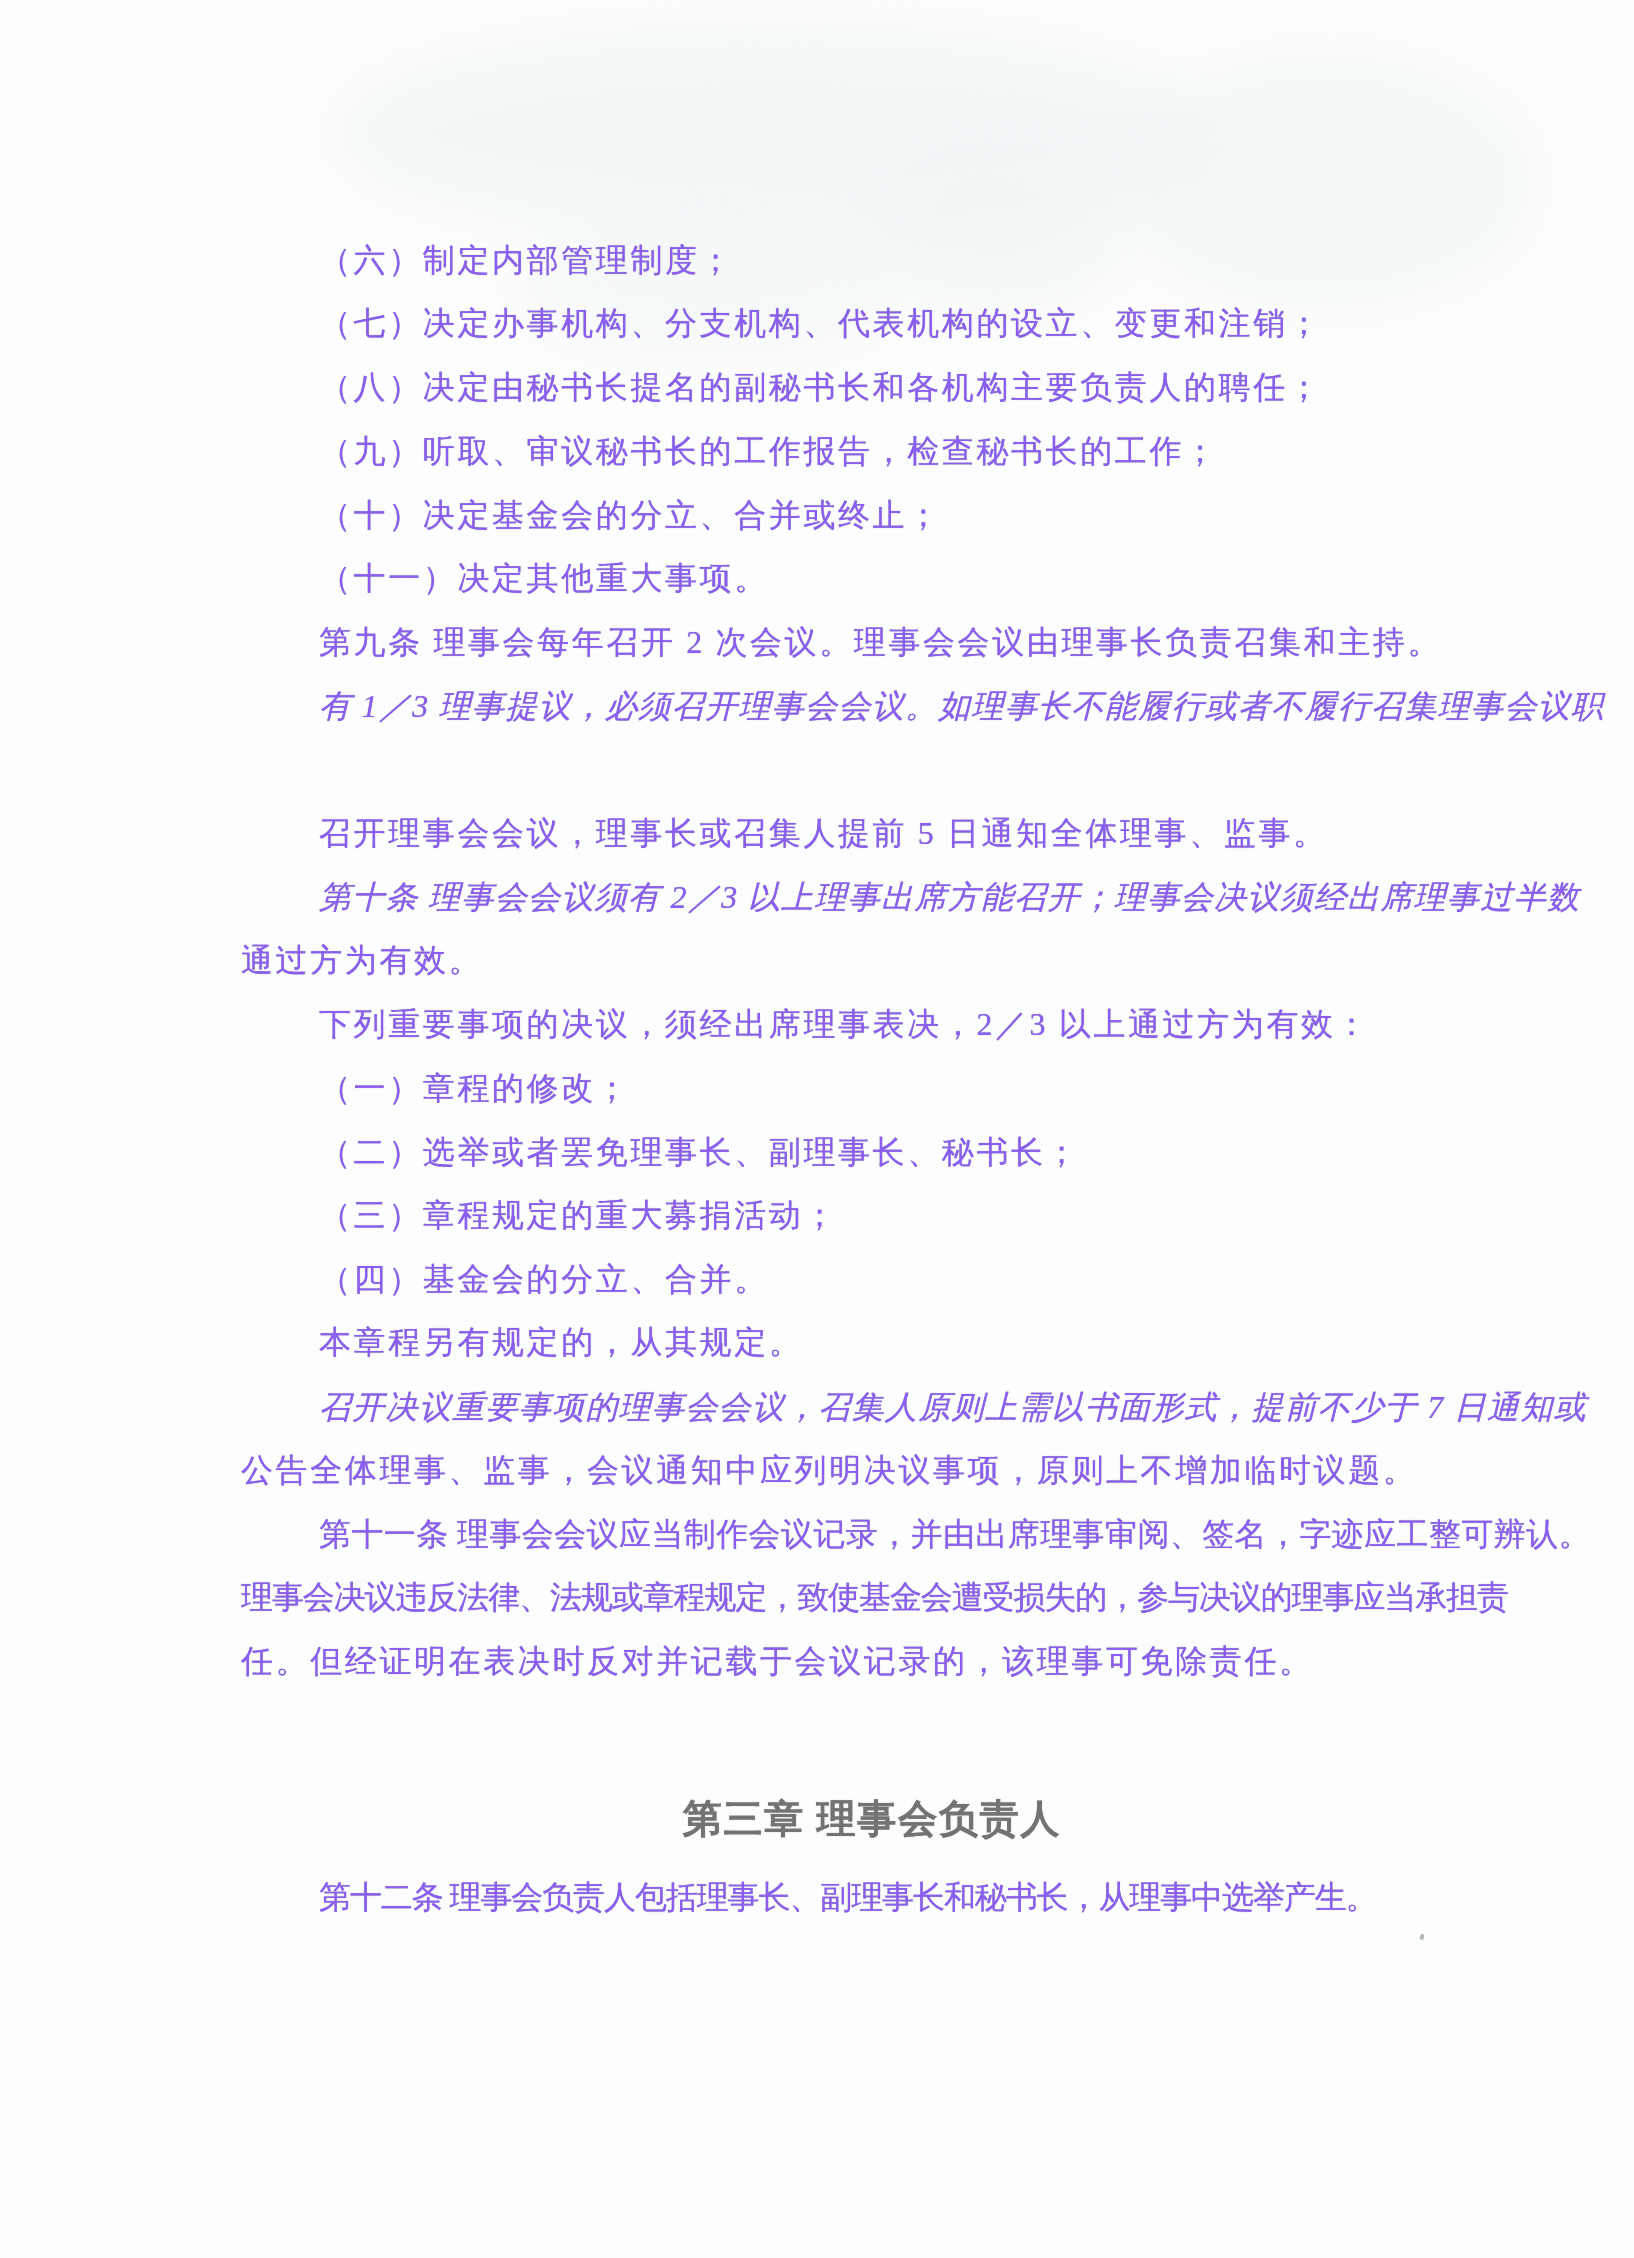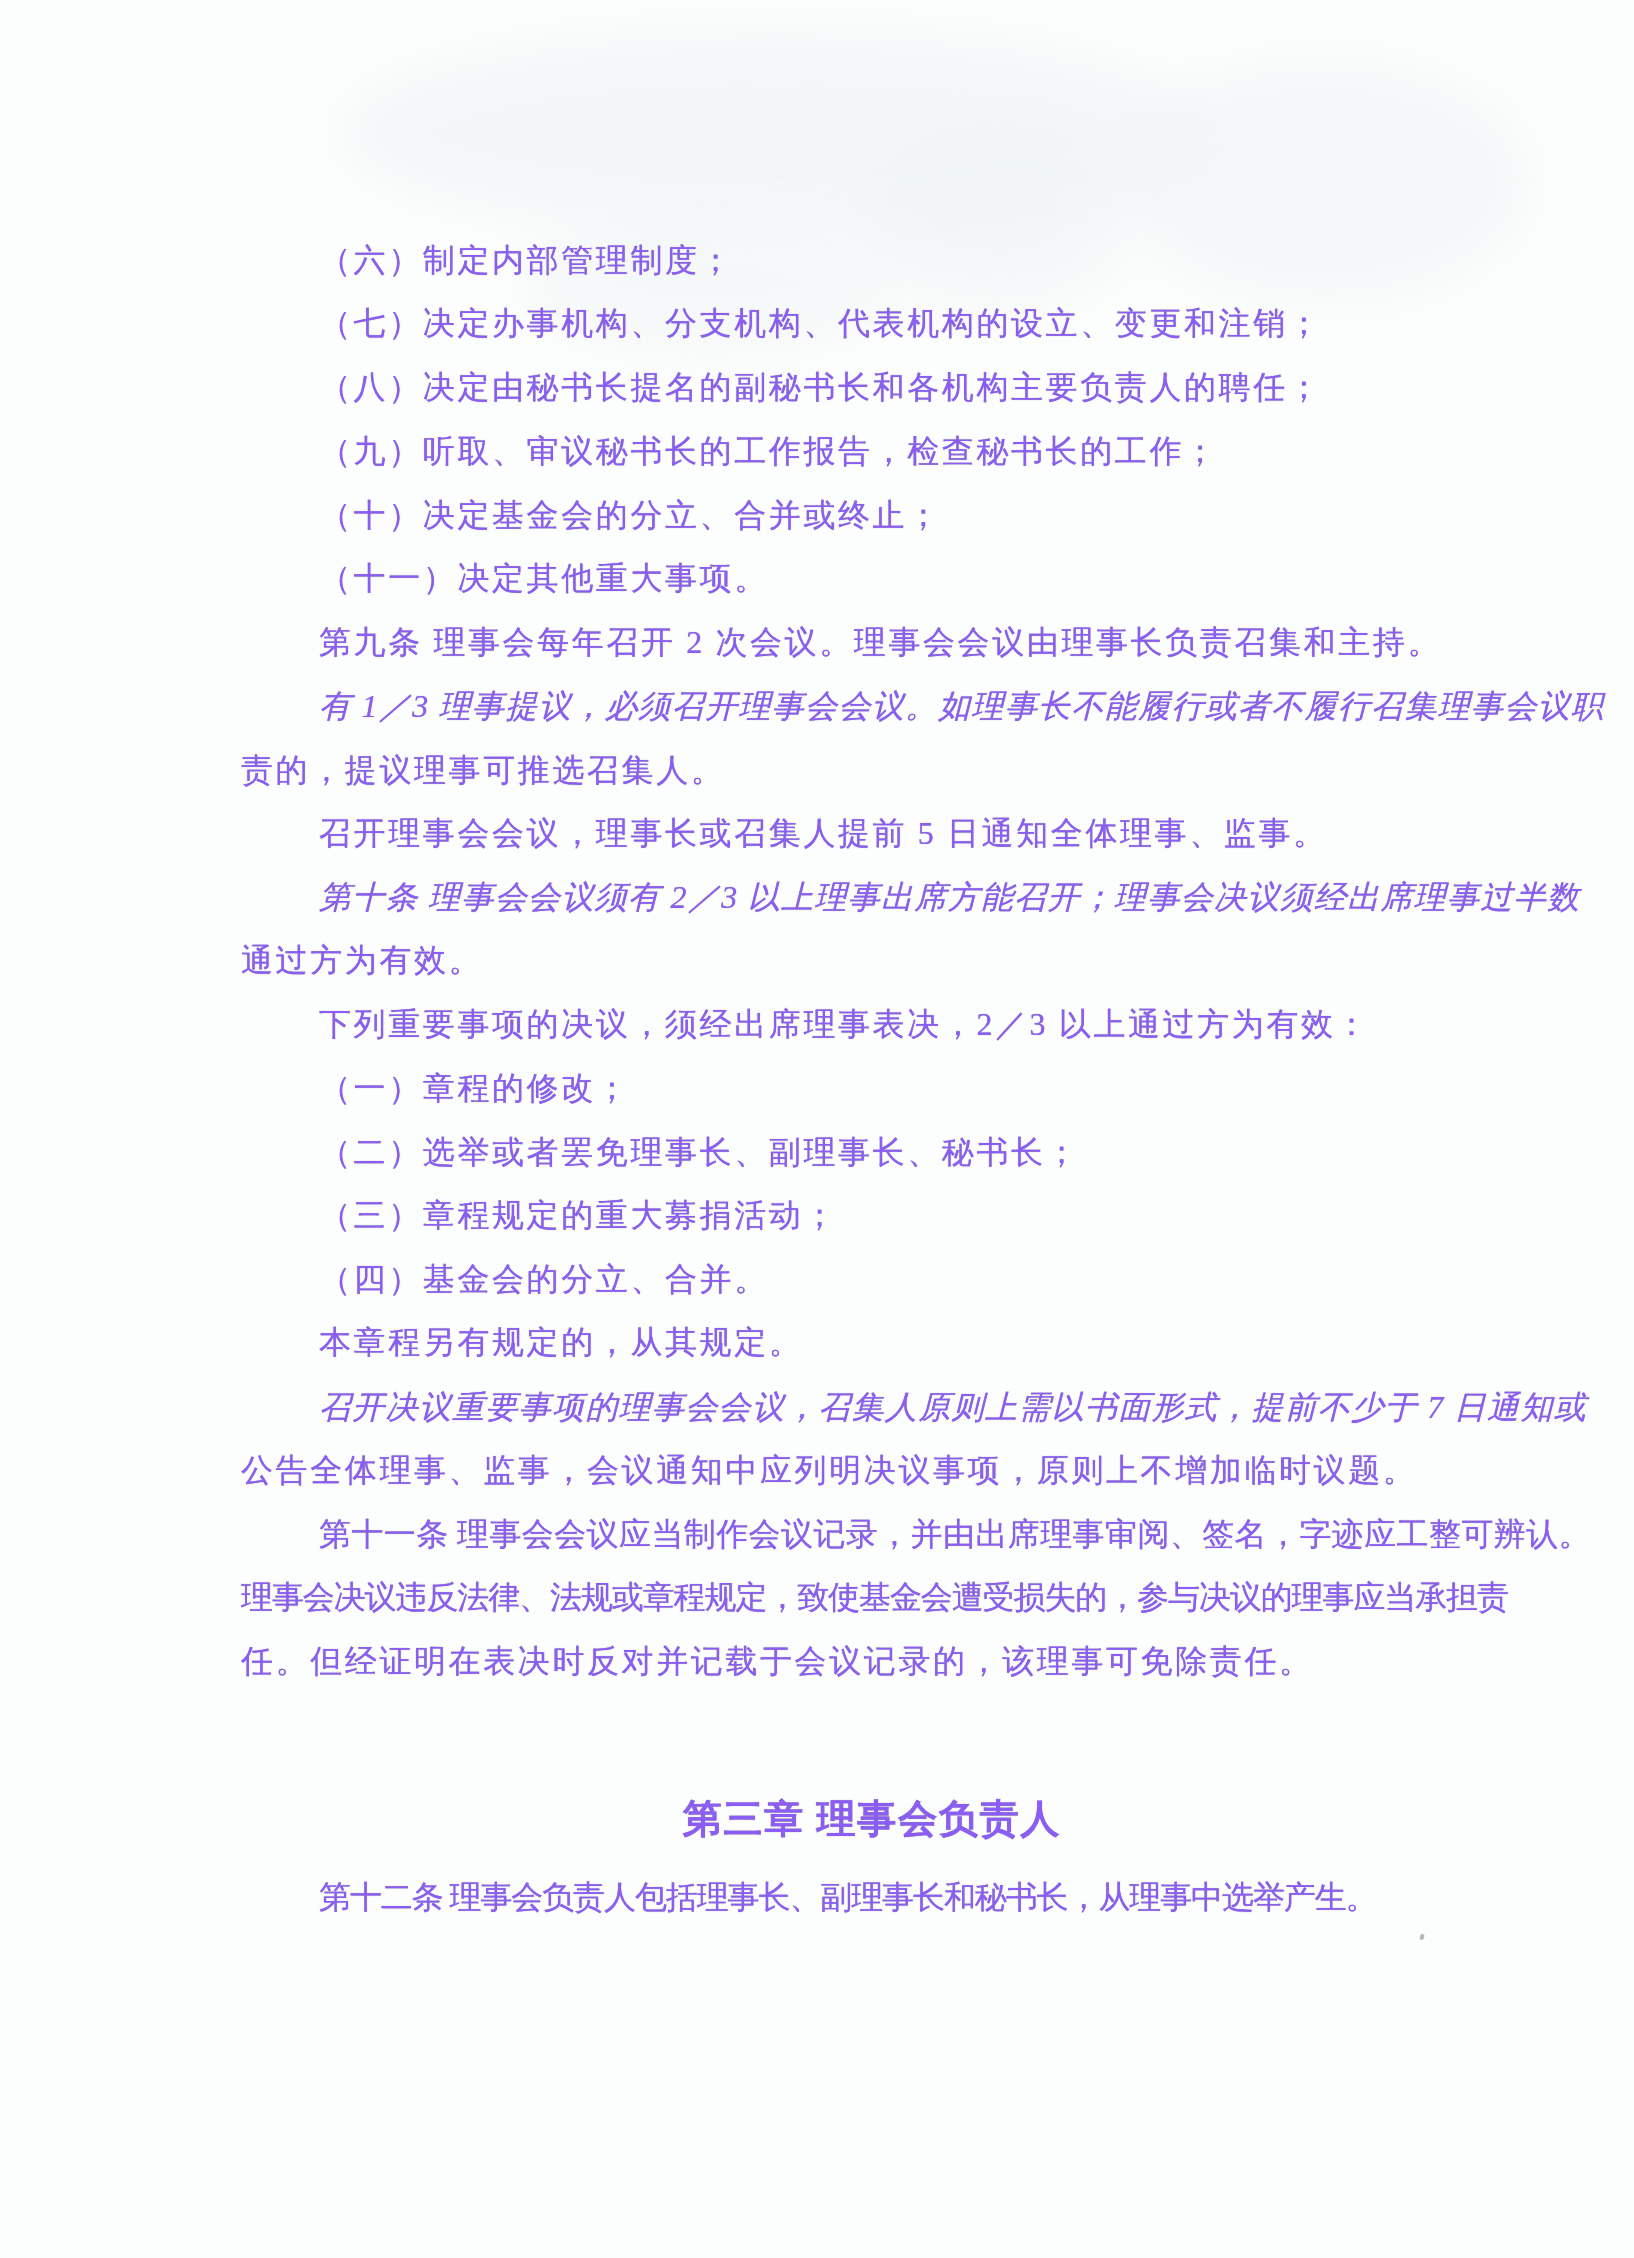--- a/index.html
+++ b/index.html
@@ -53,21 +53,21 @@
 
   .hd {
     position: absolute;
     left: 0;
     width: 100%;
     text-align: center;
     font-size: 39px;
     line-height: 46px;
     font-weight: bold;
     letter-spacing: 1.8px;
-    color: #8b5cf6;
+    color: #737373;
     text-shadow: 0 0 0.9px rgba(28,28,28,.6);
   }
   .speck {
     position: absolute;
     left: 1420px;
     top: 1934px;
     width: 4.4px;
     height: 6.2px;
     background: #8f9494;
     border-radius: 1.8px;
@@ -87,21 +87,20 @@
 
   <div class="textblock">
     <div class="ln i" style="top:240px">（六）制定内部管理制度；</div>
     <div class="ln i" style="top:303px">（七）决定办事机构、分支机构、代表机构的设立、变更和注销；</div>
     <div class="ln i" style="top:367px">（八）决定由秘书长提名的副秘书长和各机构主要负责人的聘任；</div>
     <div class="ln i" style="top:495px">（十）决定基金会的分立、合并或终止；</div>
     <div class="ln i" style="top:431px">（九）听取、审议秘书长的工作报告，检查秘书长的工作；</div>
     <div class="ln i" style="top:558px">（十一）决定其他重大事项。</div>
     <div class="ln i" style="top:622px">第九条 理事会每年召开 2 次会议。理事会会议由理事长负责召集和主持。</div>
     <div class="ln i t1" style="top:686px">有 1／3 理事提议，必须召开理事会会议。如理事长不能履行或者不履行召集理事会议职</div>
-    <div class="ln" style="top:750px">责的，提议理事可推选召集人。</div>
     <div class="ln i" style="top:813px">召开理事会会议，理事长或召集人提前 5 日通知全体理事、监事。</div>
     <div class="ln i t1" style="top:877px">第十条 理事会会议须有 2／3 以上理事出席方能召开；理事会决议须经出席理事过半数</div>
     <div class="ln" style="top:940px">通过方为有效。</div>
     <div class="ln i" style="top:1004px">下列重要事项的决议，须经出席理事表决，2／3 以上通过方为有效：</div>
     <div class="ln i" style="top:1068px">（一）章程的修改；</div>
     <div class="ln i" style="top:1132px">（二）选举或者罢免理事长、副理事长、秘书长；</div>
     <div class="ln i" style="top:1195px">（三）章程规定的重大募捐活动；</div>
     <div class="ln i" style="top:1259px">（四）基金会的分立、合并。</div>
     <div class="ln i" style="top:1322px">本章程另有规定的，从其规定。</div>
     <div class="ln i t1" style="top:1387px">召开决议重要事项的理事会会议，召集人原则上需以书面形式，提前不少于 7 日通知或</div>

